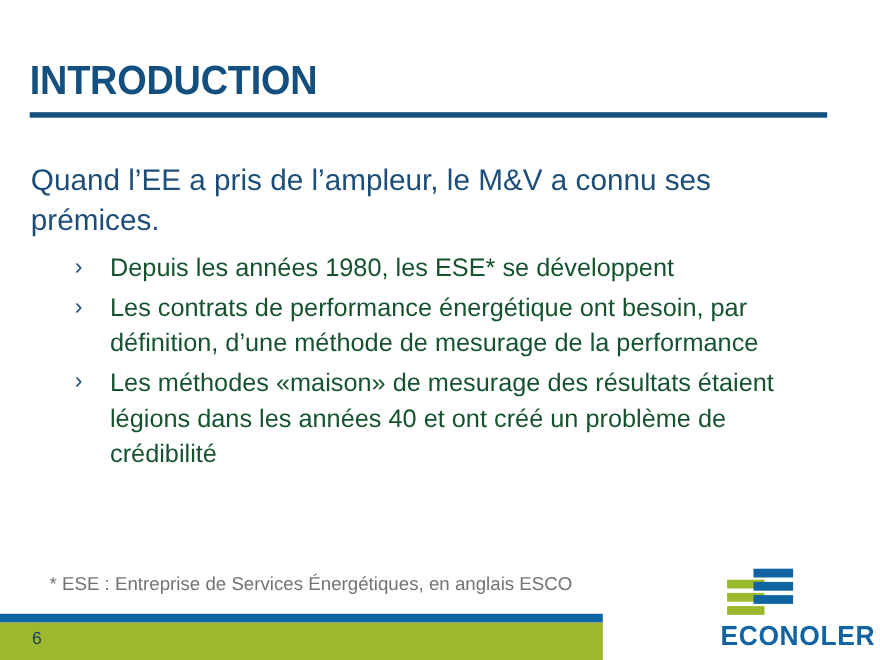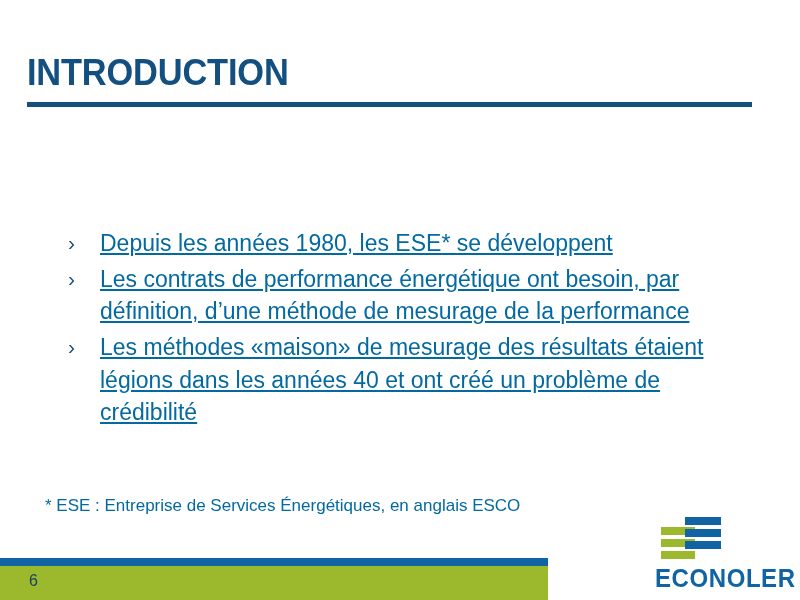--- a/index.html
+++ b/index.html
@@ -73,31 +73,30 @@
     width: 32px;
     font-size: 21px;
     line-height: 1.42;
     color: #1c4e79;
     padding-top: 1px;
   }
   .bullet-text {
     flex: 1 1 auto;
     font-size: 23px;
     line-height: 1.42;
-    color: #0369a1;
-    text-decoration: underline;
+    color: #14532d;
   }
 
   
   .footnote {
     position: absolute;
     left: 45px;
-    top: 496px;
+    top: 521px;
     font-size: 17px;
-    color: #0369a1;
+    color: #737373;
     white-space: nowrap;
     text-align: center;
   }
 
   
   .footer-blue {
     position: absolute;
     left: 0;
     top: 558px;
     width: 548px;
@@ -149,20 +148,21 @@
   }
 </style>
 </head>
 <body>
 
 <div class="slide">
 
   <div class="slide-title">INTRODUCTION</div>
   <div class="title-rule"></div>
 
+  <div class="lead">Quand l’EE a pris de l’ampleur, le M&amp;V a connu ses prémices.</div>
 
   <div class="bullets">
 
     <div class="bullet-row">
       <span class="bullet-marker">›</span>
       <span class="bullet-text">Depuis les années 1980, les ESE* se développent</span>
     </div>
 
     <div class="bullet-row">
       <span class="bullet-marker">›</span>

